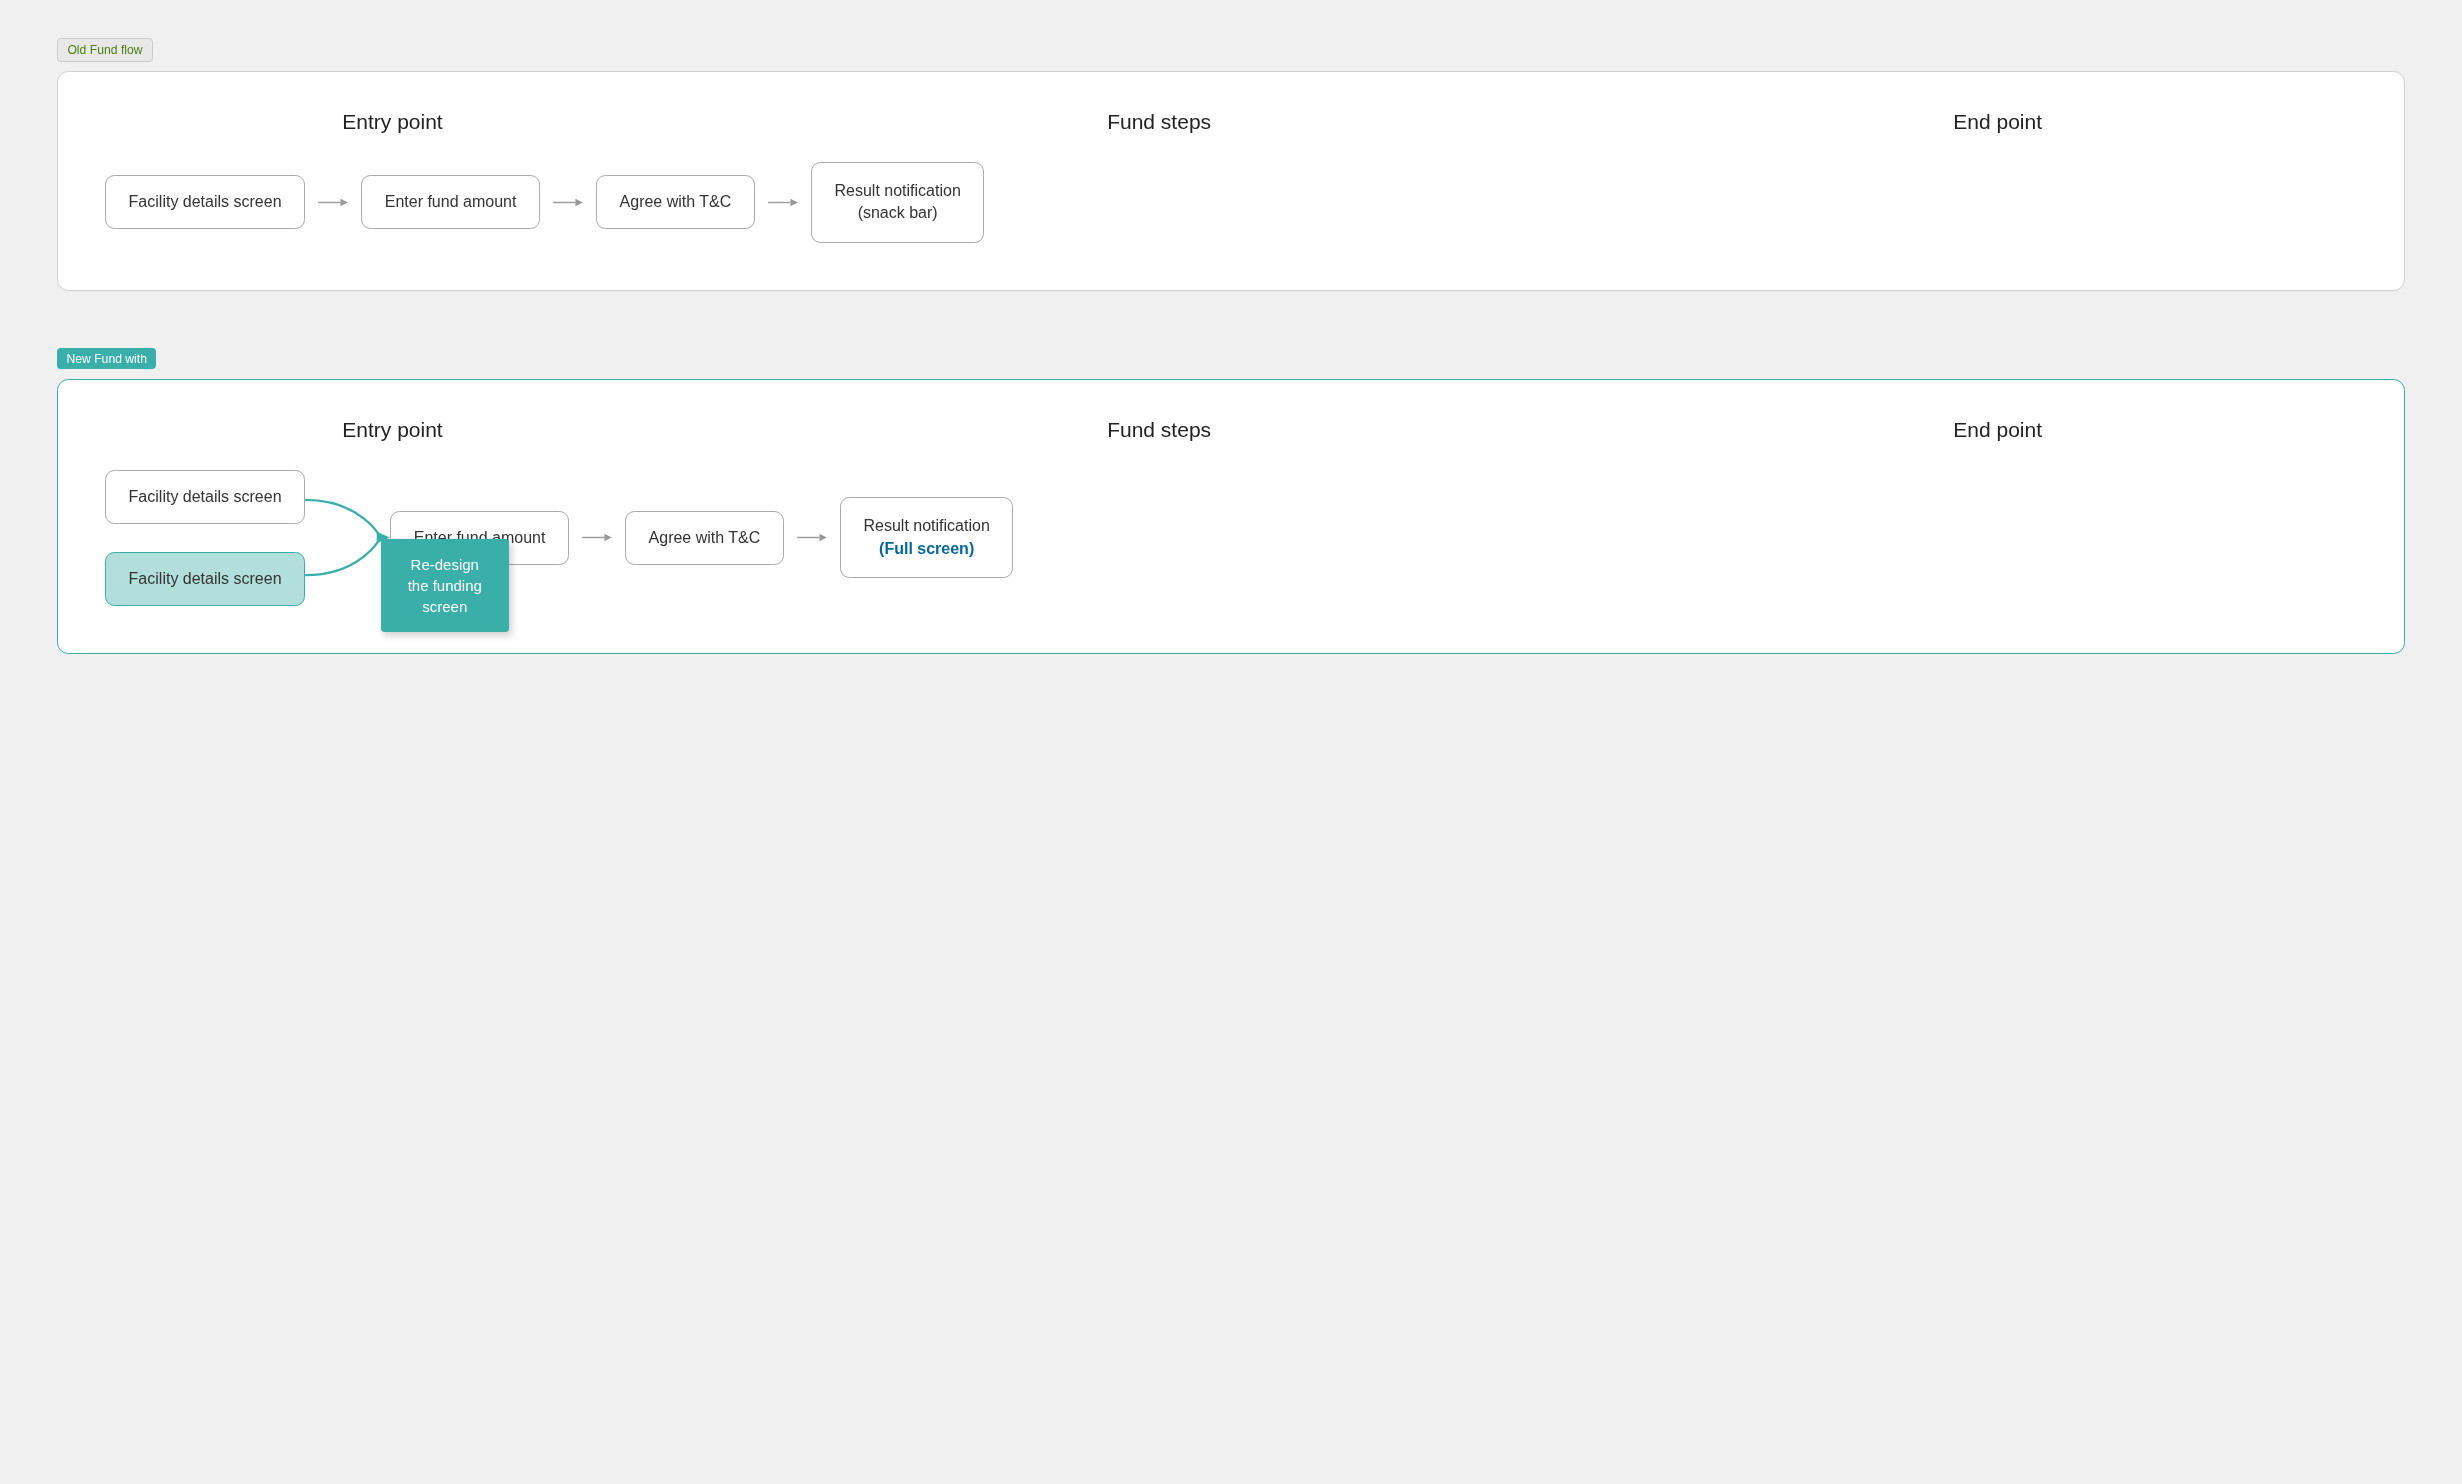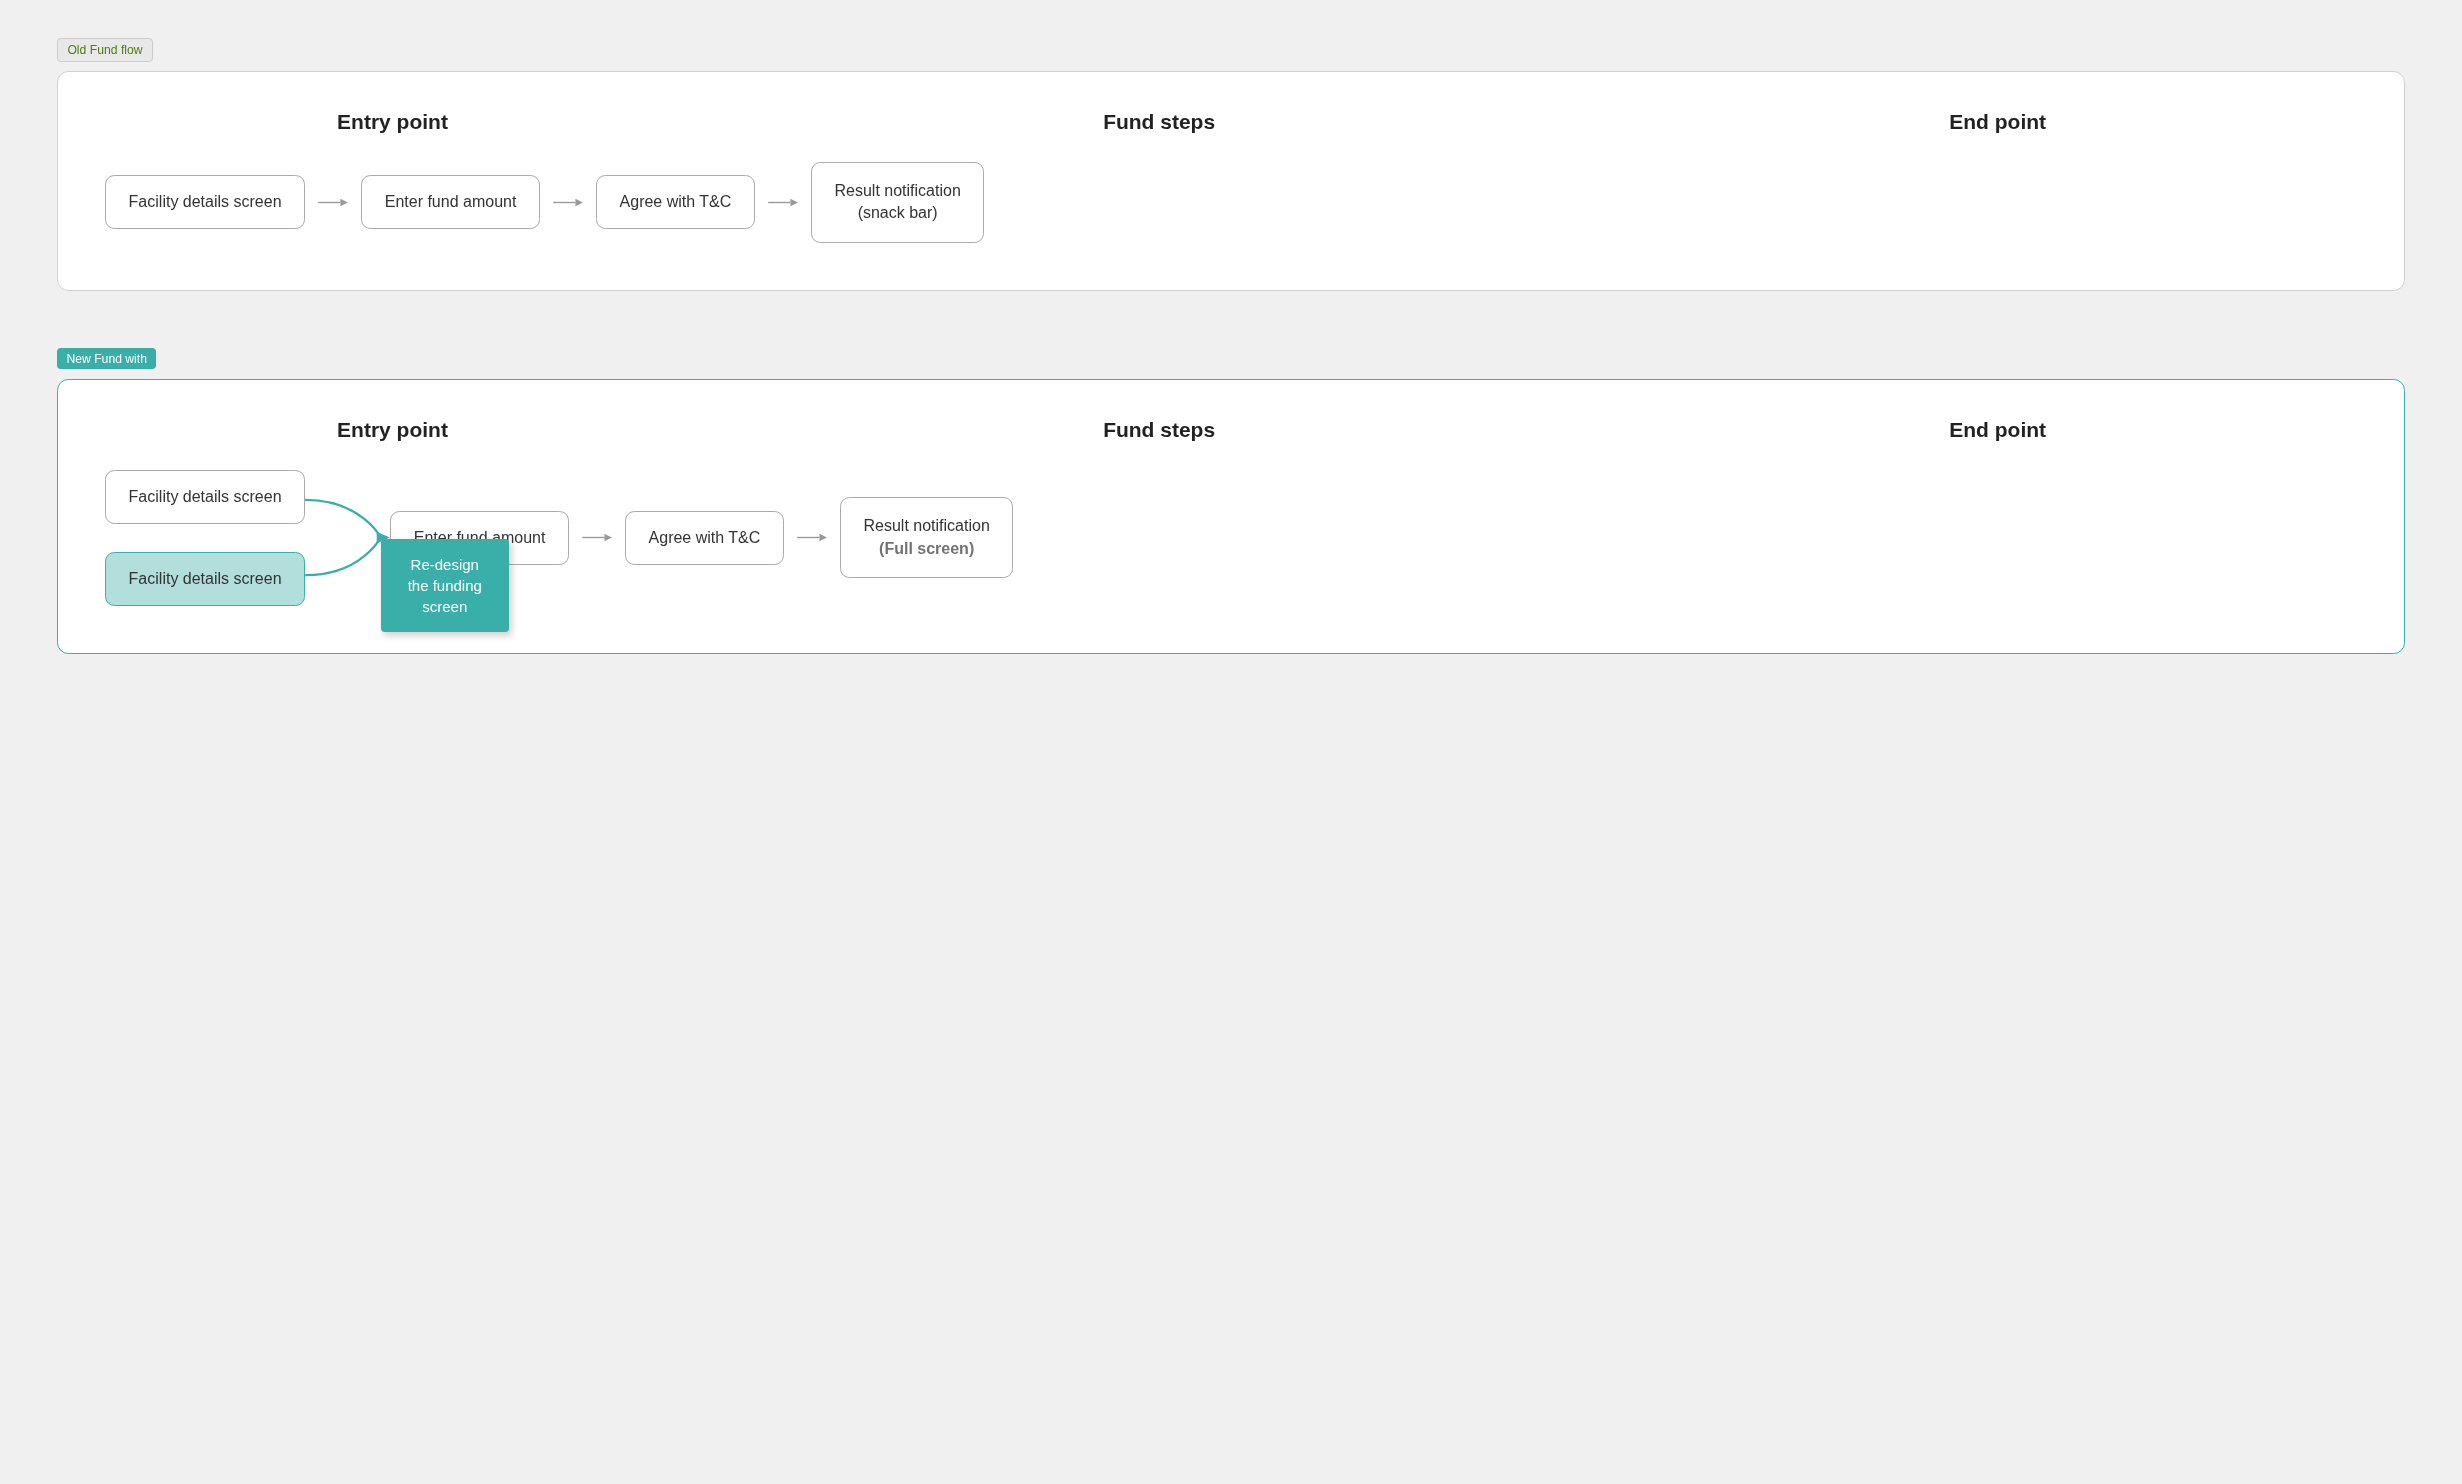--- a/index.html
+++ b/index.html
@@ -51,21 +51,21 @@
     }
 
     .flow-header {
       display: flex;
       justify-content: space-between;
       margin-bottom: 28px;
     }
 
     .flow-column-label {
       font-size: 21px;
-      font-weight: 700;
+      font-weight: 400;
       color: #222;
       text-align: center;
     }
 
     .flow-column-label.entry { flex: 1.2; text-align: center; }
     .flow-column-label.steps { flex: 2; text-align: center; }
     .flow-column-label.endpoint { flex: 1.5; text-align: center; }
 
     .flow-node {
       background: #fff;
@@ -107,21 +107,21 @@
       box-shadow: 2.8px 3.8px 7.5px rgba(0,0,0,0.18);
       z-index: 10;
     }
 
     .result-node {
       text-align: center;
       line-height: 1.4;
     }
 
     .result-teal {
-      color: #737373;
+      color: #0369a1;
       font-weight: 700;
     }
 
     .straight-arrow {
       display: flex;
       align-items: center;
       padding: 0 13px;
       flex-shrink: 0;
     }
 

